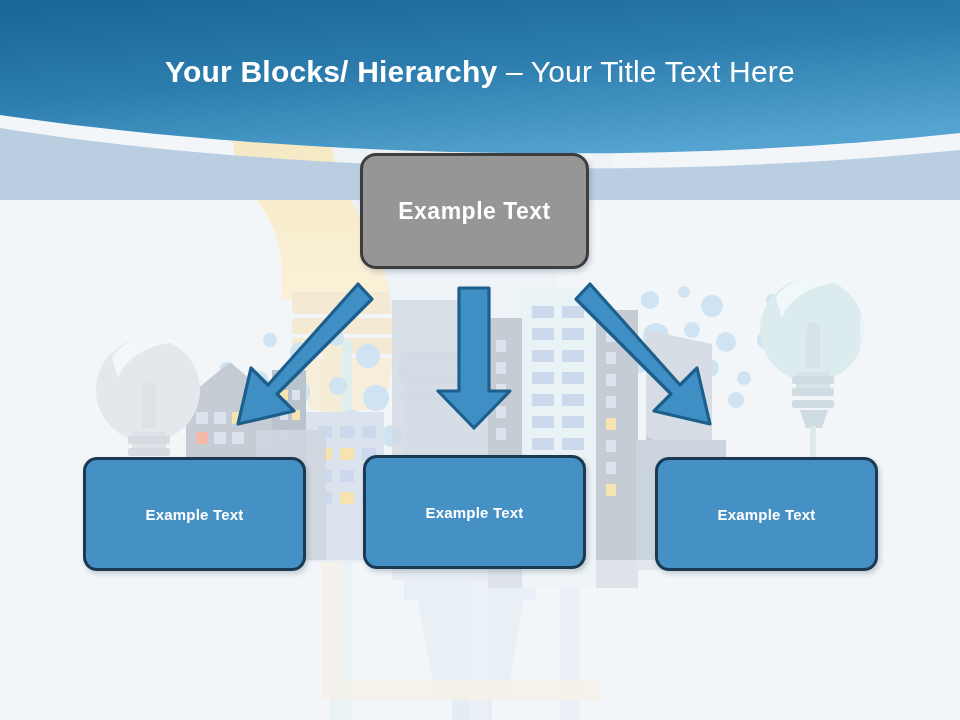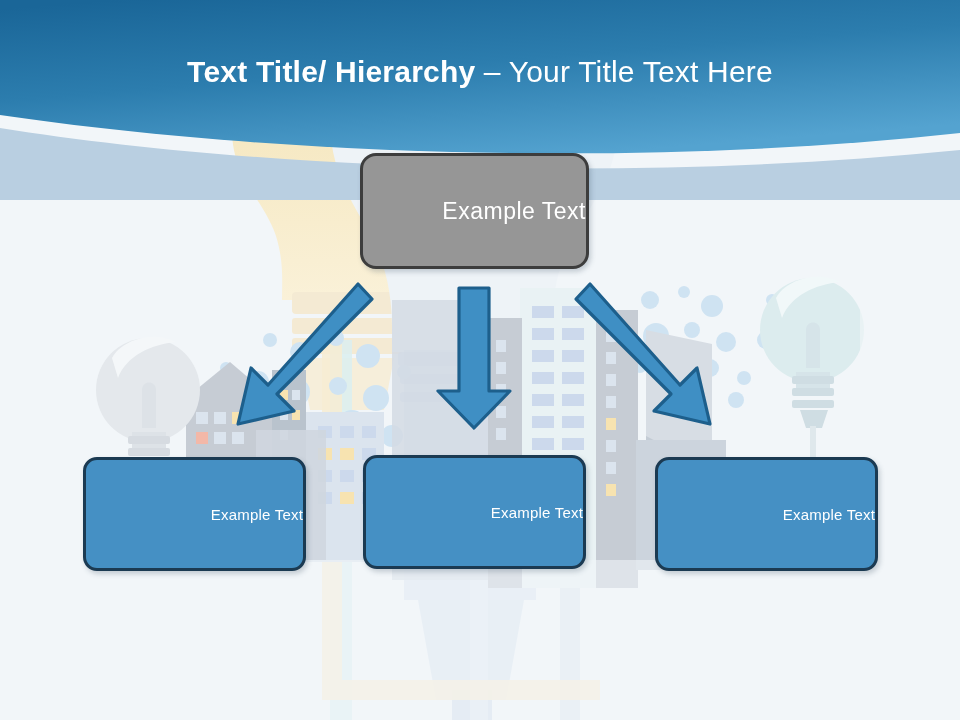--- a/index.html
+++ b/index.html
@@ -64,25 +64,26 @@
     z-index: 8;
   }
 
   
   .node {
     position: absolute;
     z-index: 10;
     box-sizing: border-box;
     display: flex;
     align-items: center;
-    justify-content: flex-end;
+    justify-content: center;
     color: #ffffff;
     text-align: center;
     border-radius: 14px;
     box-shadow: 2px 3px 5px rgba(60,80,100,0.25);
+    font-weight: bold;
   }
 
   .node-top {
     left: 360px;
     top: 153px;
     width: 229px;
     height: 116px;
     background: #969696;
     border: 3px solid #3d3d3d;
     border-radius: 16px;
@@ -303,21 +304,21 @@
         <stop offset="100%" stop-color="#54a3d0"></stop>
       </linearGradient>
     </defs>
 
     <path d="M0 128 C250 168 620 184 960 150 L960 200 L0 200 Z" fill="#b9cfe1"></path>
 
     <path d="M0 0 L960 0 L960 133 C620 170 250 152 0 115 Z" fill="url(#hdrGrad)"></path>
   </svg>
 
   <div class="title">
-    <span class="t-bold">Text Title/ Hierarchy </span><span class="t-light">– </span><span class="t-light">Your Title Text Here</span>
+    <span class="t-bold">Your Blocks/ Hierarchy </span><span class="t-light">– </span><span class="t-light">Your Title Text Here</span>
   </div>
 
   <svg class="arrows-svg" viewBox="0 0 960 720" xmlns="http://www.w3.org/2000/svg">
 
     <g>
       <path d="M358 284 L372 299 L277 394 L294 411 L238 424 L251 368 L268 385 Z" fill="#3f8fc4" stroke="#1d5f8c" stroke-width="3.2" stroke-linejoin="round"></path>
     </g>
 
     <g>
       <path d="M459 288 L489 288 L489 391 L510 391 L474 428 L438 391 L459 391 Z" fill="#3f8fc4" stroke="#1d5f8c" stroke-width="3.2" stroke-linejoin="round"></path>

